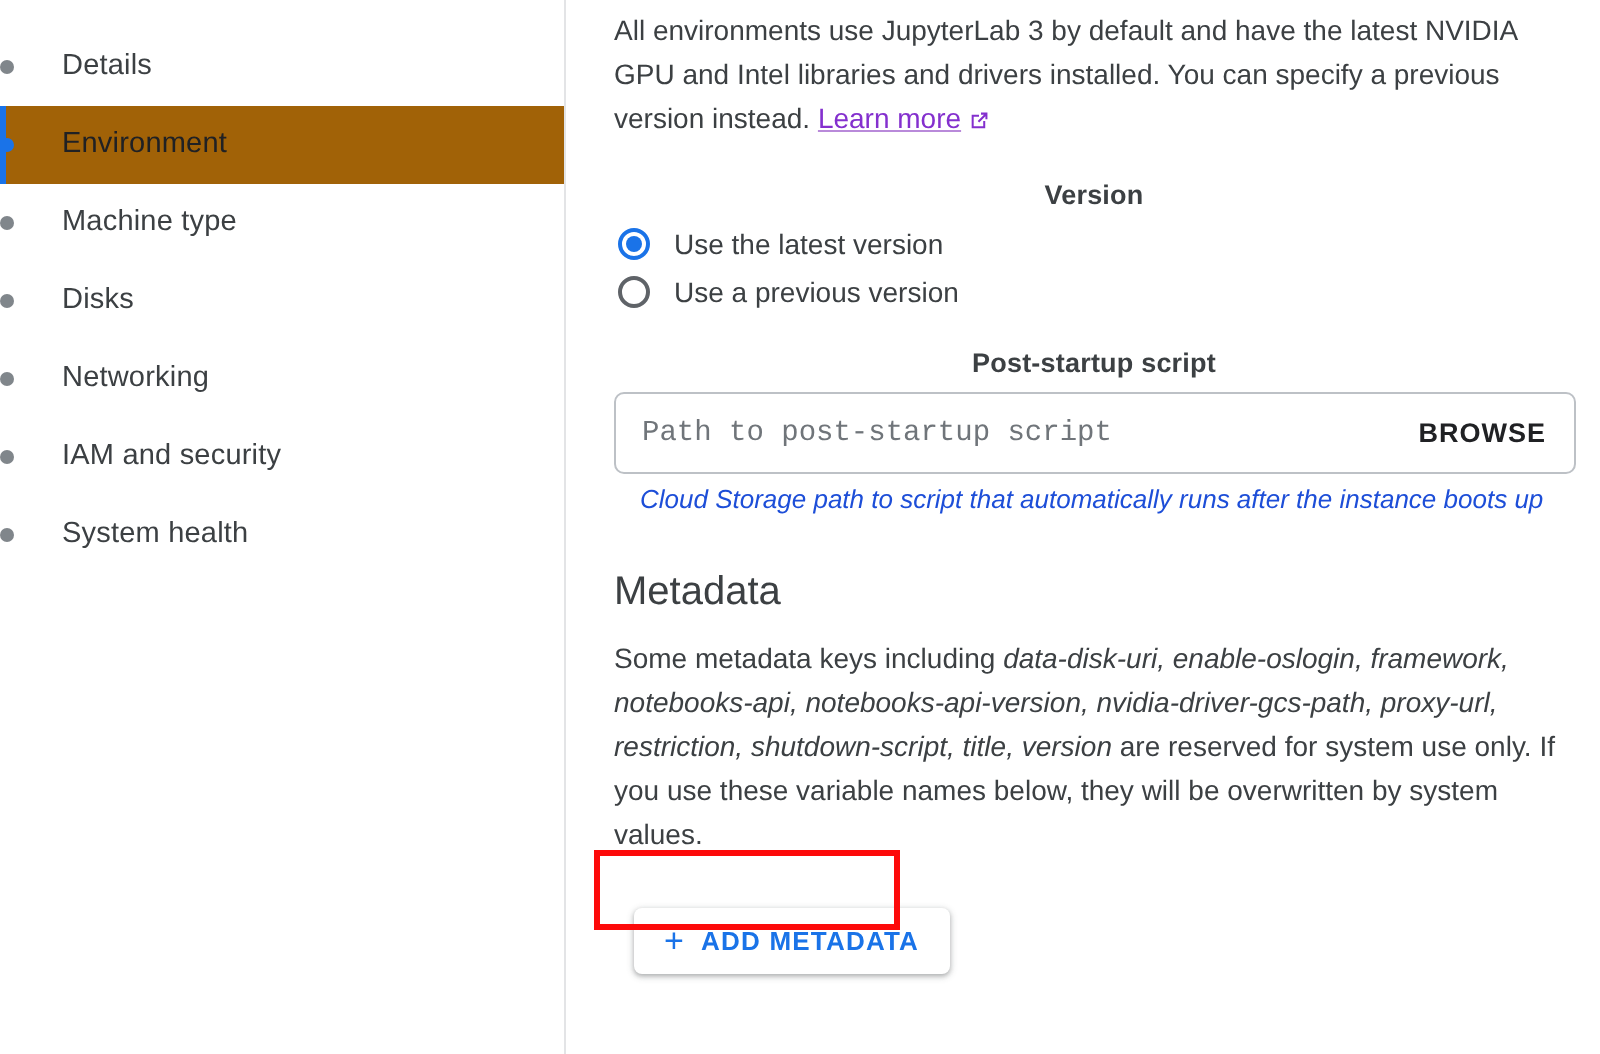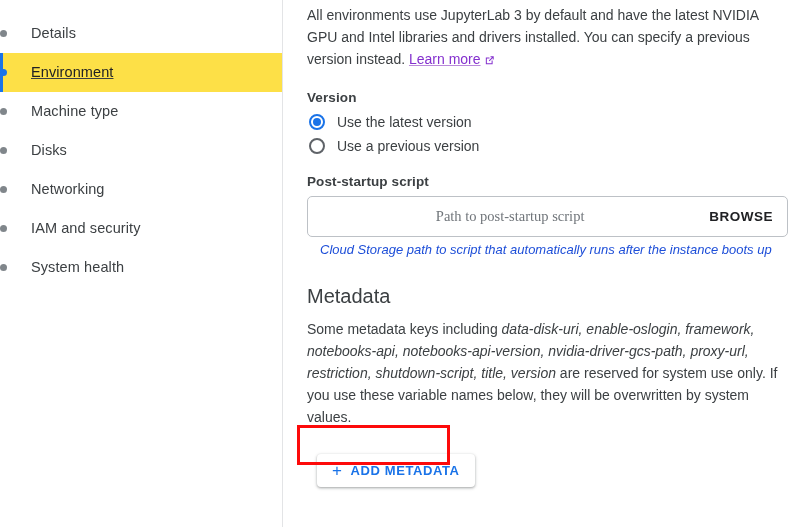--- a/index.html
+++ b/index.html
@@ -48,22 +48,21 @@
     flex: 0 0 7px;
     margin-right: 24px;
   }
   .nav-item .label {
     font-size: 14.5px;
     color: #3c4043;
     letter-spacing: .1px;
     line-height: 1;
   }
   .nav-item.active {
-    background: #fde047;
-    text-decoration: underline;
+    background: #a16207;
   }
   .nav-item.active::before {
     content: "";
     position: absolute;
     left: 0;
     top: 0;
     bottom: 0;
     width: 3px;
     background: #1a73e8;
   }
@@ -101,20 +100,21 @@
     margin-left: 3px;
   }
 
   .field-label {
     font-size: 13.5px;
     font-weight: bold;
     color: #3c4043;
     margin-top: 18px;
     margin-bottom: 7px;
     letter-spacing: .1px;
+    text-align: center;
   }
 
   .radio-row {
     display: flex;
     align-items: flex-start;
     margin-bottom: 4px;
     cursor: pointer;
   }
   .radio {
     width: 16px;
@@ -162,26 +162,25 @@
     align-items: center;
     padding: 0 14px 0 13px;
     box-sizing: border-box;
     background: #fff;
     width: 481px;
   }
   .input-wrap input {
     flex: 1 1 auto;
     border: none;
     outline: none;
-    font-family: Liberation Serif, serif;
+    font-family: Liberation Mono, monospace;
     font-size: 14.5px;
     color: #3c4043;
     background: transparent;
     padding: 0;
-    text-align: center;
   }
   .input-wrap input::placeholder {
     color: #70757a;
     opacity: 1;
   }
   .browse-btn {
     font-size: 13.5px;
     font-weight: bold;
     color: #202124;
     letter-spacing: .5px;

